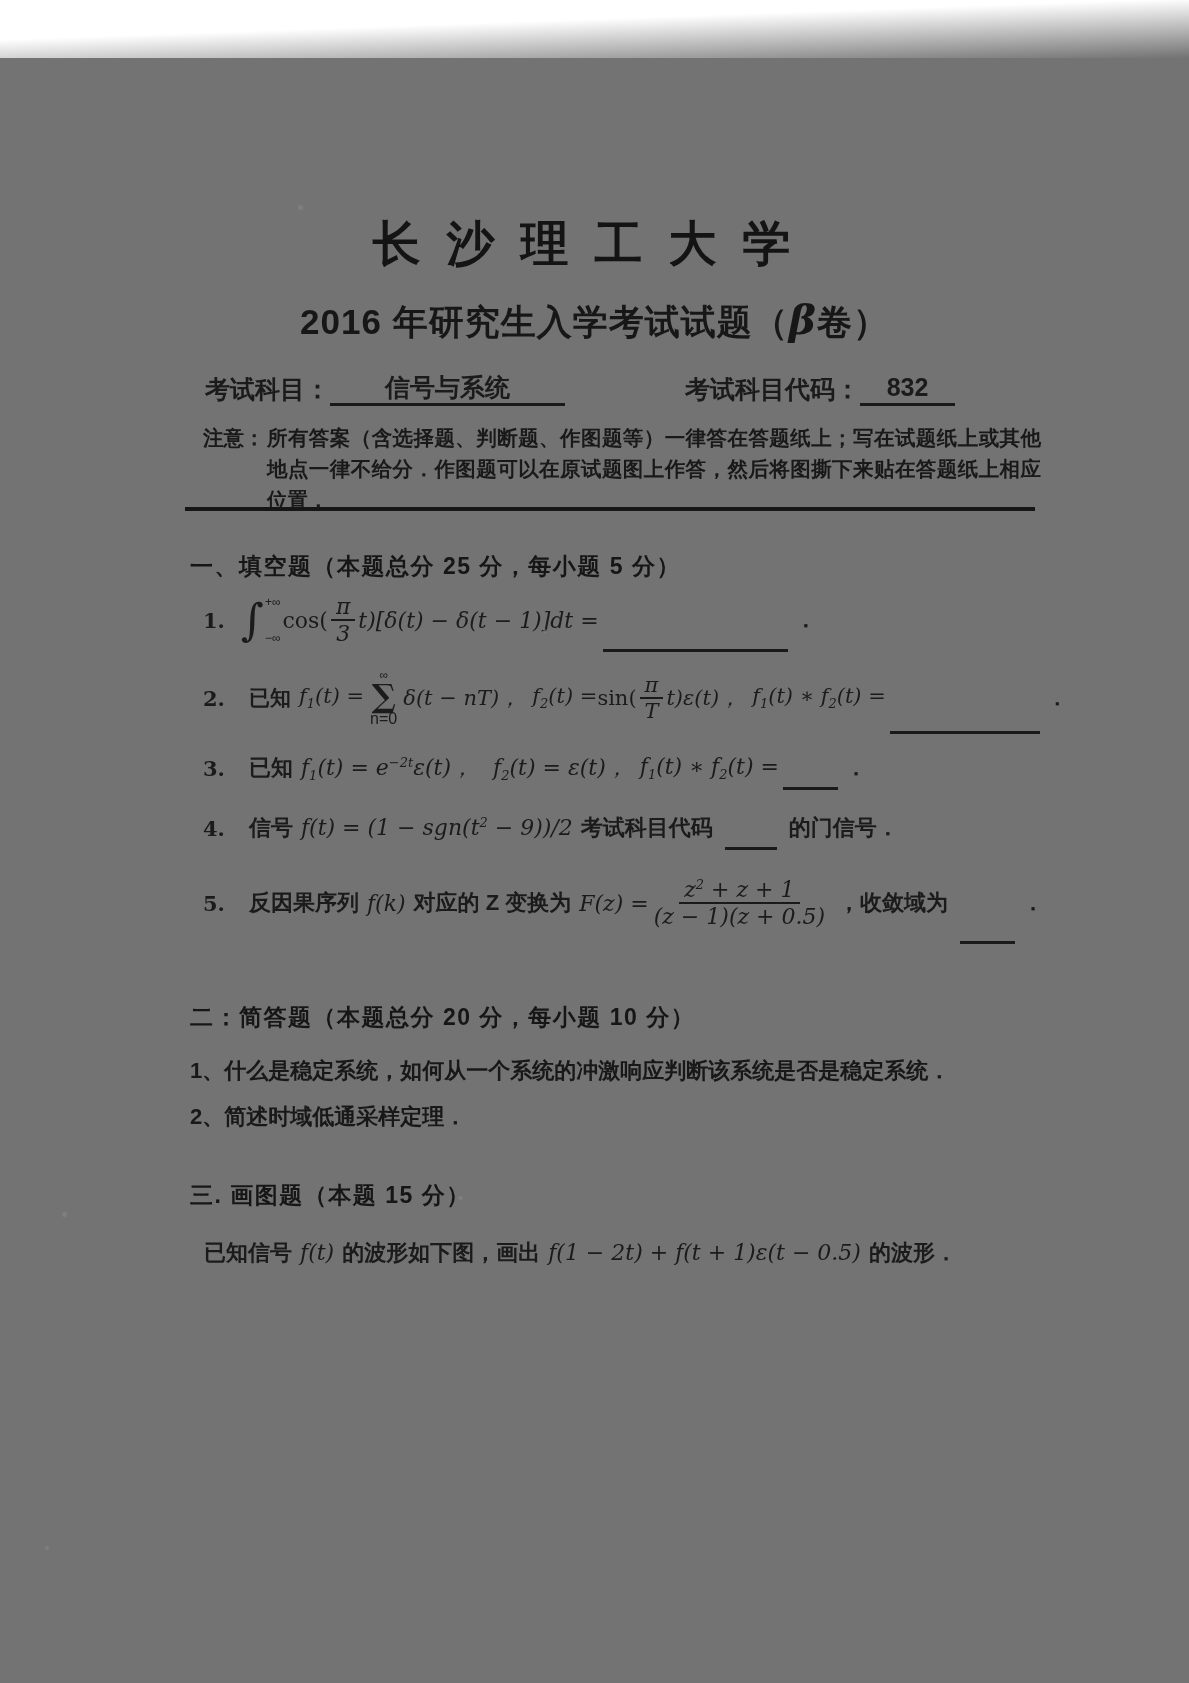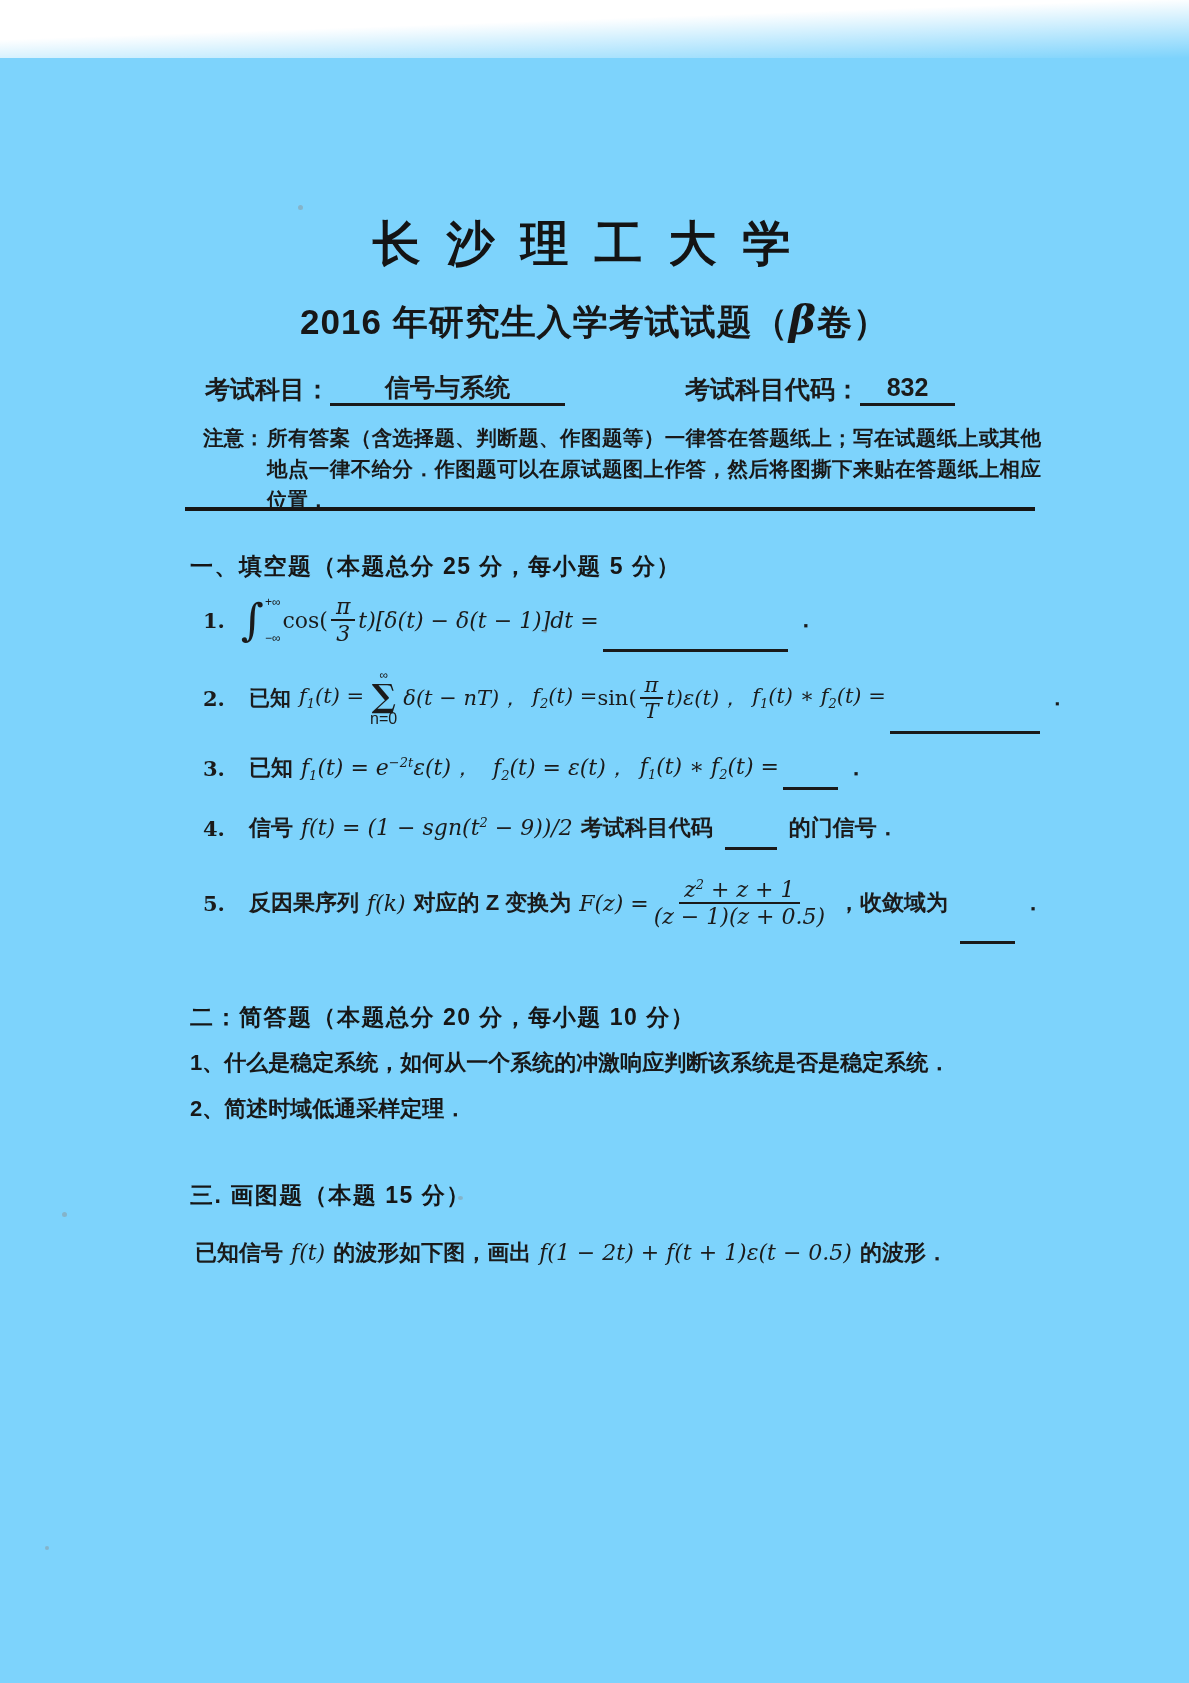--- a/index.html
+++ b/index.html
@@ -1,16 +1,16 @@
 <!DOCTYPE html>
 <html><head>
 <meta charset="utf-8">
 <style>
   html,body{margin:0;padding:0;background:#e9e9e9;}
-  .page{position:relative;width:1189px;height:1683px;margin:0 auto;background:#7dd3fc;
+  .page{position:relative;width:1189px;height:1683px;margin:0 auto;background:#737373;
         font-family:"Liberation Sans",sans-serif;color:#1b1b1b;overflow:hidden;}
   .paper-edge{position:absolute;top:0;left:0;right:0;height:58px;
         background:linear-gradient(178deg,#ffffff 40%,rgba(250,250,250,0) 100%);}
   .uni-title{position:absolute;top:212px;left:0;right:0;text-align:center;
         font-family:"DejaVu Serif","Liberation Serif",serif;font-size:48px;font-weight:bold;
         letter-spacing:26px;color:#141414;}
   .subtitle{position:absolute;top:296px;left:0;right:0;text-align:center;
         font-size:35px;font-weight:bold;letter-spacing:1px;color:#171717;}
   .beta{font-family:"DejaVu Serif","Liberation Serif",serif;font-style:italic;font-size:41px;font-weight:bold;}
   .subject-row{position:absolute;top:372px;left:205px;width:840px;display:flex;align-items:flex-end;
@@ -51,21 +51,21 @@
   .sum-bot{font-size:16px;}
   .frac{display:inline-flex;flex-direction:column;align-items:center;margin:0 3px;line-height:1.15;}
   .frac .ftop{border-bottom:2px solid #1a1a1a;padding:0 5px;}
   .frac .fbot{padding:0 2px;}
   .blank{display:inline-block;border-bottom:3px solid #1a1a1a;height:26px;margin:0 4px;align-self:flex-end;}
   .w185{width:185px;}
   .w150{width:150px;}
   .w55{width:55px;}
   .w52{width:52px;}
   .dot{font-weight:bold;margin-left:3px;}
-  .plain-line{position:absolute;left:190px;font-size:22px;font-weight:bold;white-space:nowrap;color:#181818;}
+  .plain-line{position:absolute;left:190px;font-size:22px;font-weight:bold;white-space:nowrap;color:#181818;margin-top:8px;}
   #s2i1{top:1048px;}
   #s2i2{top:1094px;}
   #s3l{top:1238px;left:190px;display:flex;align-items:baseline;font-size:22px;white-space:nowrap;}
   .speck{position:absolute;border-radius:50%;background:#8f8f8f;opacity:0.45;}
 </style>
 </head>
 <body>
 
 <div class="page">
   <div class="paper-edge"></div>
@@ -164,21 +164,21 @@
     <span class="blank w55"></span>
     <span class="dot">．</span>
   </div>
 
   <div class="sec-heading" id="s2h">二：简答题（本题总分 20 分，每小题 10 分）</div>
   <div class="plain-line" id="s2i1">1、什么是稳定系统，如何从一个系统的冲激响应判断该系统是否是稳定系统．</div>
   <div class="plain-line" id="s2i2">2、简述时域低通采样定理．</div>
 
   <div class="sec-heading" id="s3h">三. 画图题（本题 15 分）</div>
   <div class="q" id="s3l">
-    <span class="cn" style="margin-left:5px;">已知信号</span>
+    <span class="cn" style="margin-left:14px;">已知信号</span>
     <span class="math">f(t)</span>
     <span class="cn">的波形如下图，画出</span>
     <span class="math">f(1 − 2t) + f(t + 1)ε(t − 0.5)</span>
     <span class="cn">的波形．</span>
   </div>
 
   <span class="speck" style="top:205px;left:298px;width:5px;height:5px;"></span>
   <span class="speck" style="top:629px;left:543px;width:4px;height:4px;"></span>
   <span class="speck" style="top:1196px;left:458px;width:5px;height:4px;"></span>
   <span class="speck" style="top:1212px;left:62px;width:5px;height:5px;"></span>

